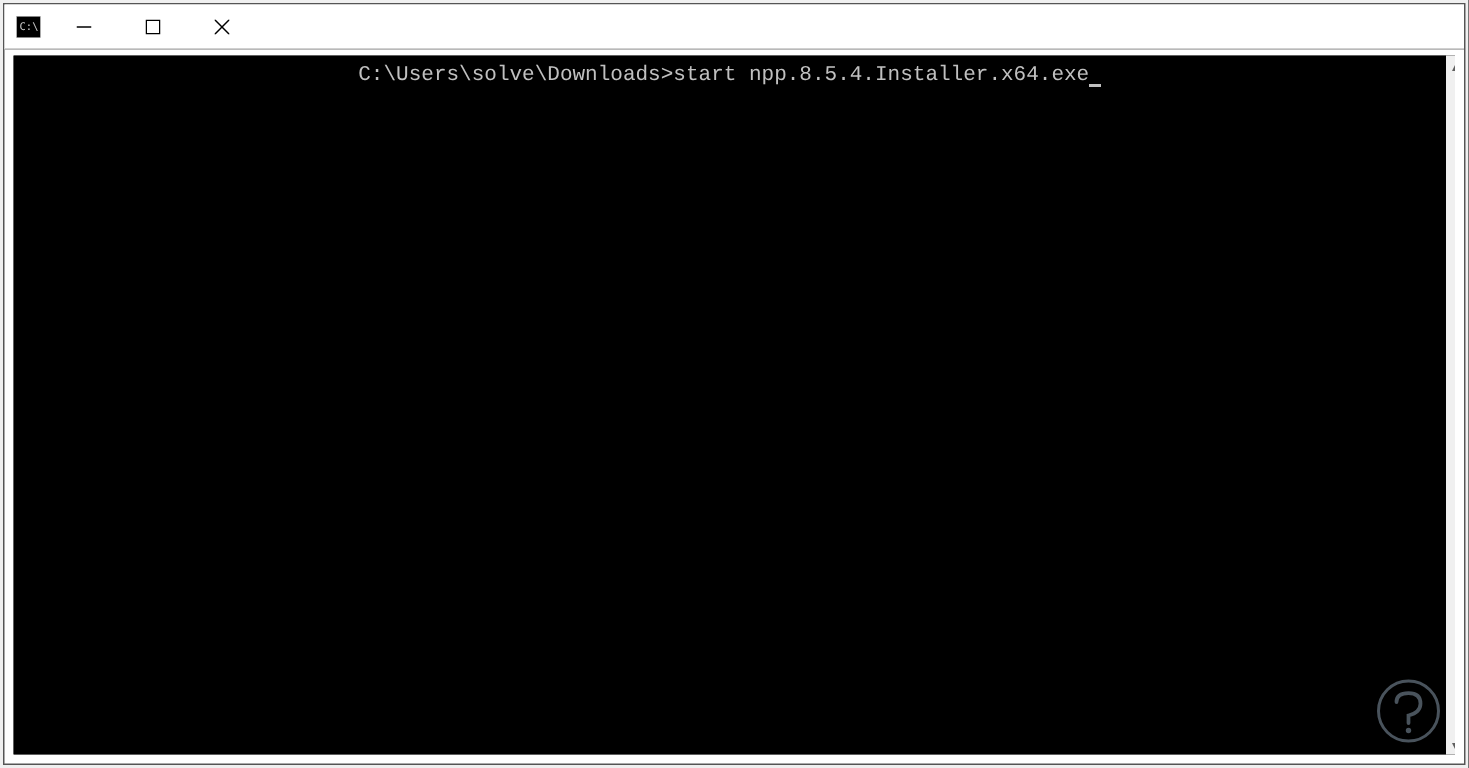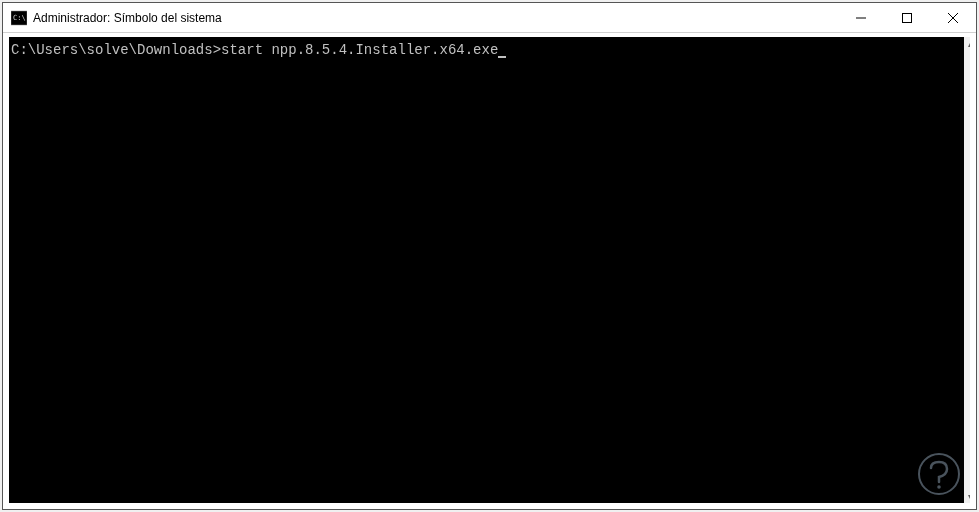--- a/index.html
+++ b/index.html
@@ -88,20 +88,21 @@
       left: 0;
       right: 6px;
       bottom: 0;
       background: #000;
       padding: 4px 2px;
       font-family: Consolas, "Courier New", monospace;
       font-size: 14px;
       line-height: 18px;
       color: #c0c0c0;
       white-space: pre;
+      text-align: center;
     }
     .terminal-scrollbar {
       position: absolute;
       top: 0;
       right: -6px;
       width: 12px;
       height: 100%;
       background: #f0f0f0;
     }
     .scroll-track {
@@ -154,21 +155,20 @@
 <body>
 
 <div class="window">
   <div class="titlebar">
     <span class="titlebar-icon">
       <svg viewBox="0 0 16 16">
         <rect x="0" y="1" width="16" height="14" fill="#000" stroke="#888" stroke-width="0.5"></rect>
         <text x="2" y="10" font-size="7" fill="#ccc" font-family="monospace">C:\</text>
       </svg>
     </span>
-    <span class="titlebar-text">Administrador: Símbolo del sistema</span>
     <div class="window-controls">
       <div class="win-btn">
         <svg viewBox="0 0 10 10">
             <line x1="0" y1="5" x2="10" y2="5"></line>
           </svg>
       </div>
       <div class="win-btn">
         <svg viewBox="0 0 10 10">
             <rect x="0.5" y="0.5" width="9" height="9"></rect>
           </svg>

